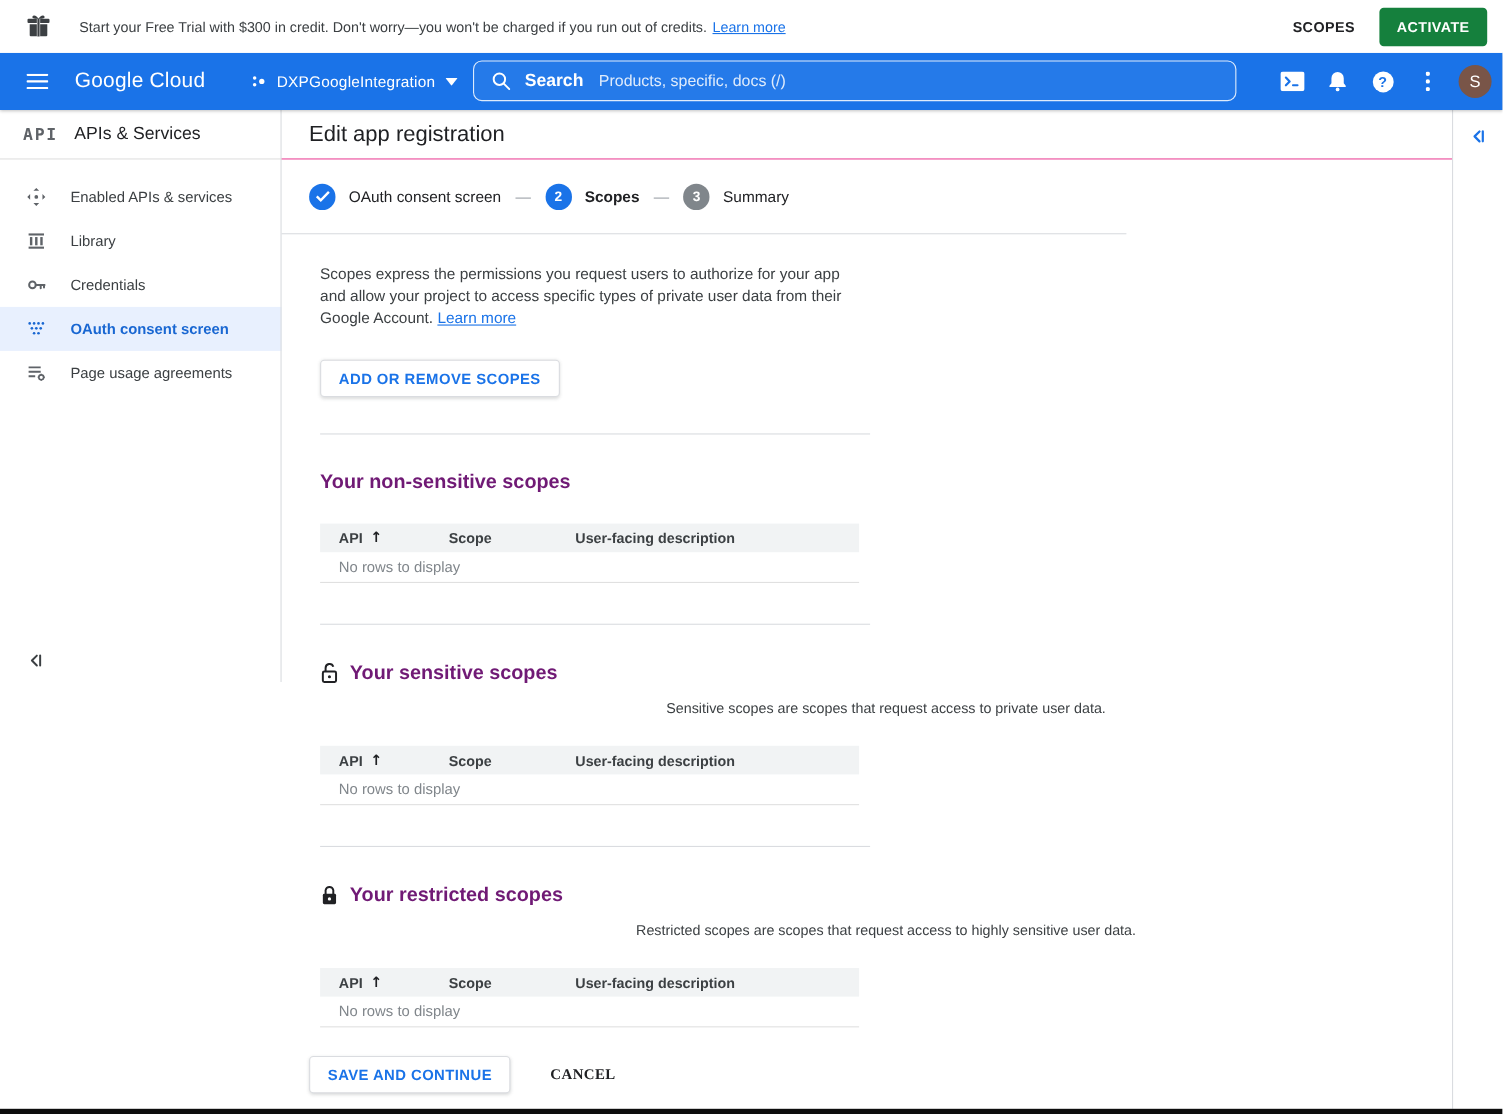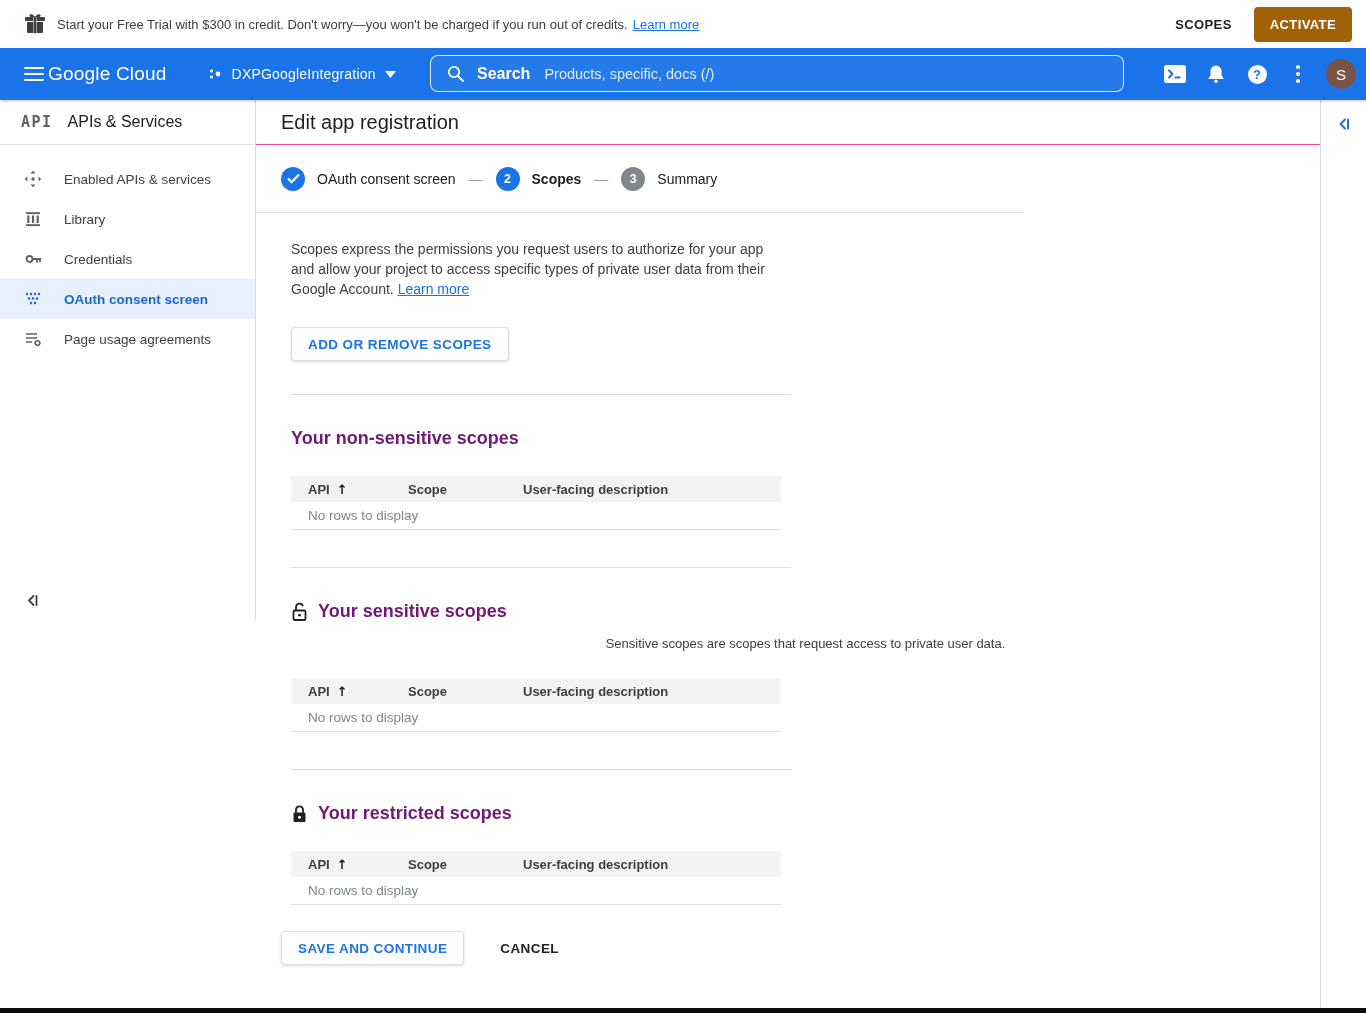--- a/index.html
+++ b/index.html
@@ -4,34 +4,34 @@
 <style>
   * { margin:0; padding:0; box-sizing:border-box; }
   html,body { width:1366px; height:1013px; overflow:hidden; background:#fff;
               font-family:"Liberation Sans", sans-serif; }
   .page { position:relative; width:1366px; height:1013px; background:#fff; }
 
   
   .banner { position:absolute; top:0; left:0; right:0; height:48px; background:#fff;
             display:flex; align-items:center; z-index:5; }
   .gift-wrap { margin-left:24px; display:flex; align-items:center; }
-  .banner-text { margin-left:11px; font-size:13px; color:#3c4043; }
+  .banner-text { margin-left:26px; font-size:13px; color:#3c4043; }
   .banner-link { margin-left:5px; font-size:13px; color:#1a73e8; text-decoration:underline; cursor:pointer; }
   .banner-actions { margin-left:auto; display:flex; align-items:center; margin-right:14px; }
   .dismiss-btn { background:none; border:none; font-family:inherit; font-size:13px; font-weight:700;
                  letter-spacing:.4px; color:#202124; cursor:pointer; padding:8px 10px; margin-right:12px; }
-  .activate-btn { background:#a16207; border:none; border-radius:4px; color:#fff; font-family:inherit;
+  .activate-btn { background:#15803d; border:none; border-radius:4px; color:#fff; font-family:inherit;
                   font-size:13px; font-weight:700; letter-spacing:.4px; padding:10px 16px; cursor:pointer; }
 
   
   .appbar { position:absolute; top:48px; left:0; right:0; height:52px; background:#1a73e8;
             display:flex; align-items:center; color:#fff; z-index:4;
             box-shadow:0 1px 3px rgba(0,0,0,.25); }
   .hamburger { margin-left:20px; background:none; border:none; cursor:pointer; display:flex; padding:4px; }
-  .logo-text { font-size:19px; letter-spacing:.2px; color:#fff; white-space:nowrap; }
+  .logo-text { margin-left:20px; font-size:19px; letter-spacing:.2px; color:#fff; white-space:nowrap; }
   .project-switcher { margin-left:40px; display:flex; align-items:center; gap:9px; cursor:pointer; }
   .project-name { font-size:14px; font-weight:400; letter-spacing:.2px; }
   .searchbar { position:absolute; left:430px; top:7px; width:694px; height:37px;
                border:1px solid rgba(255,255,255,.85); border-radius:8px;
                background:rgba(255,255,255,.05); display:flex; align-items:center; cursor:text; }
   .search-label { margin-left:13px; font-size:16px; font-weight:700; }
   .search-placeholder { margin-left:14px; font-size:14.5px; color:rgba(255,255,255,.85); }
   .appbar-right { position:absolute; right:10px; top:0; height:52px; display:flex; align-items:center; gap:7px; }
   .iconbtn { width:34px; height:34px; background:none; border:none; cursor:pointer;
              display:flex; align-items:center; justify-content:center; }
@@ -88,21 +88,21 @@
   .section-desc { margin-top:14px; font-size:13px; color:#3c4043;text-align:center; }
   .scopes-table { width:490px; margin-top:27px; }
   .t-head { display:grid; grid-template-columns:100px 115px 1fr; align-items:center;
             background:#f1f3f4; height:26px; padding-left:17px;
             font-size:13px; font-weight:700; color:#3c4043; }
   .t-col { display:flex; align-items:center; gap:7px; }
   .sort-arrow { font-family:"DejaVu Sans", sans-serif; font-size:13px; color:#202124; cursor:pointer; }
   .t-empty { height:28px; display:flex; align-items:center; padding-left:17px;
              font-size:13.5px; color:#80868b; border-bottom:1px solid #e0e0e0; }
   .actions { margin-top:26px; margin-left:-10px; display:flex; align-items:center; }
-  .cancel-btn { background:none; border:none; font-family:Liberation Sans, sans-serif; font-size:13.5px; font-weight:700;
+  .cancel-btn { background:none; border:none; font-family:Liberation Serif, serif; font-size:13.5px; font-weight:700;
                 letter-spacing:.4px; color:#202124; cursor:pointer; margin-left:26px; padding:8px 10px; }
 
   
   .right-rail { width:46px; flex:none; border-left:1px solid #dadce0; position:relative; }
   .rail-collapse { position:absolute; top:14px; left:13px; background:none; border:none; cursor:pointer; padding:2px; }
 
   .bottom-bar { position:absolute; left:0; right:0; bottom:0; height:5px; background:#0d0d0d; }
 </style>
 </head>
 <body>
@@ -348,20 +348,21 @@
 
         
         <h2 class="section-title">
           <svg width="17" height="20" viewBox="0 0 17 20">
               <path d="M5 9V5.2a3.6 3.6 0 017 0V9" fill="none" stroke="#202124" stroke-width="1.8"></path>
               <rect x="2.5" y="8.5" width="12" height="9.5" rx="1.3" fill="#202124"></rect>
               <circle cx="8.5" cy="13.2" r="1.5" fill="#fff"></circle>
             </svg>
           <span>Your restricted scopes</span>
         </h2>
+        <p class="section-desc">Restricted scopes are scopes that request access to highly sensitive user data.</p>
         <div class="scopes-table">
           <div class="t-head">
             <span class="t-col">
                 <span>API</span>
                 <span class="sort-arrow">↑</span>
               </span>
             <span class="t-col">
                 <span>Scope</span>
               </span>
             <span class="t-col">

